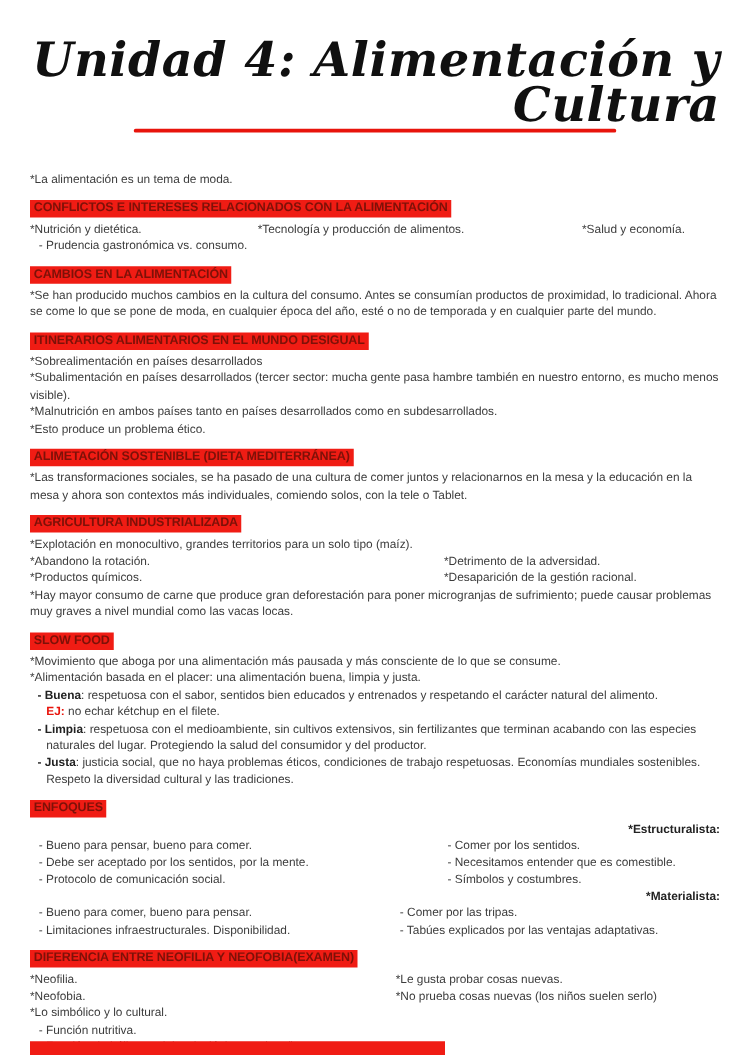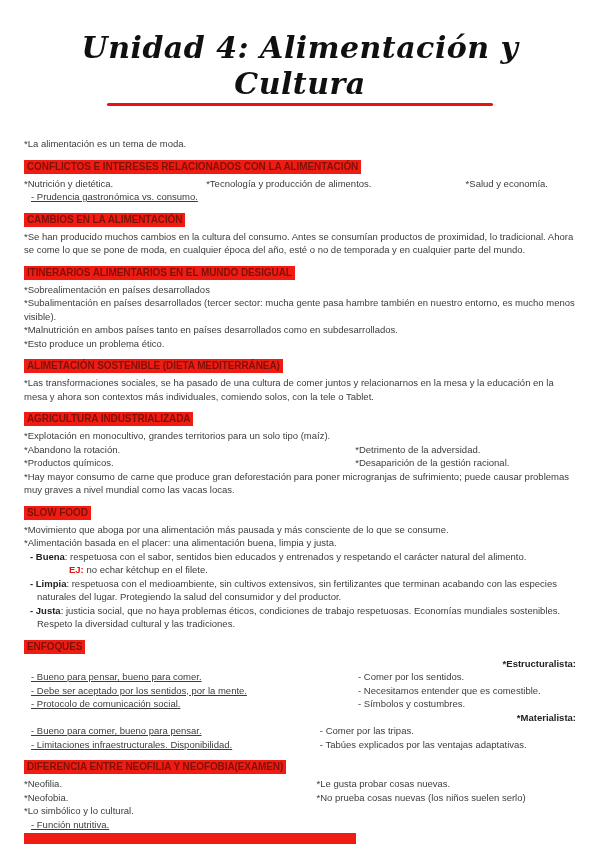--- a/index.html
+++ b/index.html
@@ -2,40 +2,40 @@
 <html style="--highlight: #f01c14; --header_text: #7d1108; --accent: #e8140c;"><head>
 <meta charset="utf-8">
 <style>
   html,body{margin:0;padding:0;background:#ffffff;}
   .page{
     width:600px;height:848px;background:#fff;box-sizing:border-box;
     padding:24px 24px 0 24px;position:relative;overflow:hidden;
     font-family:"Liberation Sans",sans-serif;font-size:9.5px;line-height:13.5px;color:#3c3c3c;
   }
   .title{
-    text-align:center;font-family:"DejaVu Serif",serif;font-style:italic;font-weight:bold;
-    font-size:30px;line-height:36px;color:#101010;letter-spacing:.5px;margin-top:6px;
+    text-align:right;font-family:"DejaVu Serif",serif;font-style:italic;font-weight:bold;
+    font-size:38px;line-height:36px;color:#101010;letter-spacing:.5px;margin-top:6px;
   }
   .title-underline{width:386px;height:3px;background:var(--accent,#e8140c);margin:1px auto 0;border-radius:2px;}
   .intro{margin-top:31px;}
   .sec{margin-top:9px;}
   .sec-h{
     display:inline-block;background:var(--highlight,#f01c14);color:var(--header_text,#7d1108);
     font-weight:bold;font-size:10px;line-height:11px;padding:1px 3px 2px 3px;
     letter-spacing:-.1px;margin-bottom:3px;
   }
   .row{display:flex;}
   .w33{width:33%}.w47{width:47%}.w20{width:20%}
   .w60{width:60%}.w40{width:40%}
   .w53{width:53%}.w47b{width:47%}
-  .ind{padding-left:7px;text-decoration:underline;}
+  .ind{padding-left:7px;}
   .hang{padding-left:13px;text-indent:-7px;}
   .ej{padding-left:13px;}
   .b{font-weight:bold;color:#222;text-align:right;}
-  .ejlab{color:var(--accent,#e8140c);font-weight:bold;margin-left:32px;}
+  .ejlab{color:var(--accent,#e8140c);font-weight:bold;}
   .partial-bar{position:absolute;left:24px;bottom:4px;width:332px;height:11px;background:var(--highlight,#f01c14);}
 </style>
 </head>
 <body>
 
 <div class="page">
 
   <div class="title">Unidad 4: Alimentación y Cultura</div>
   <div class="title-underline"></div>
 

